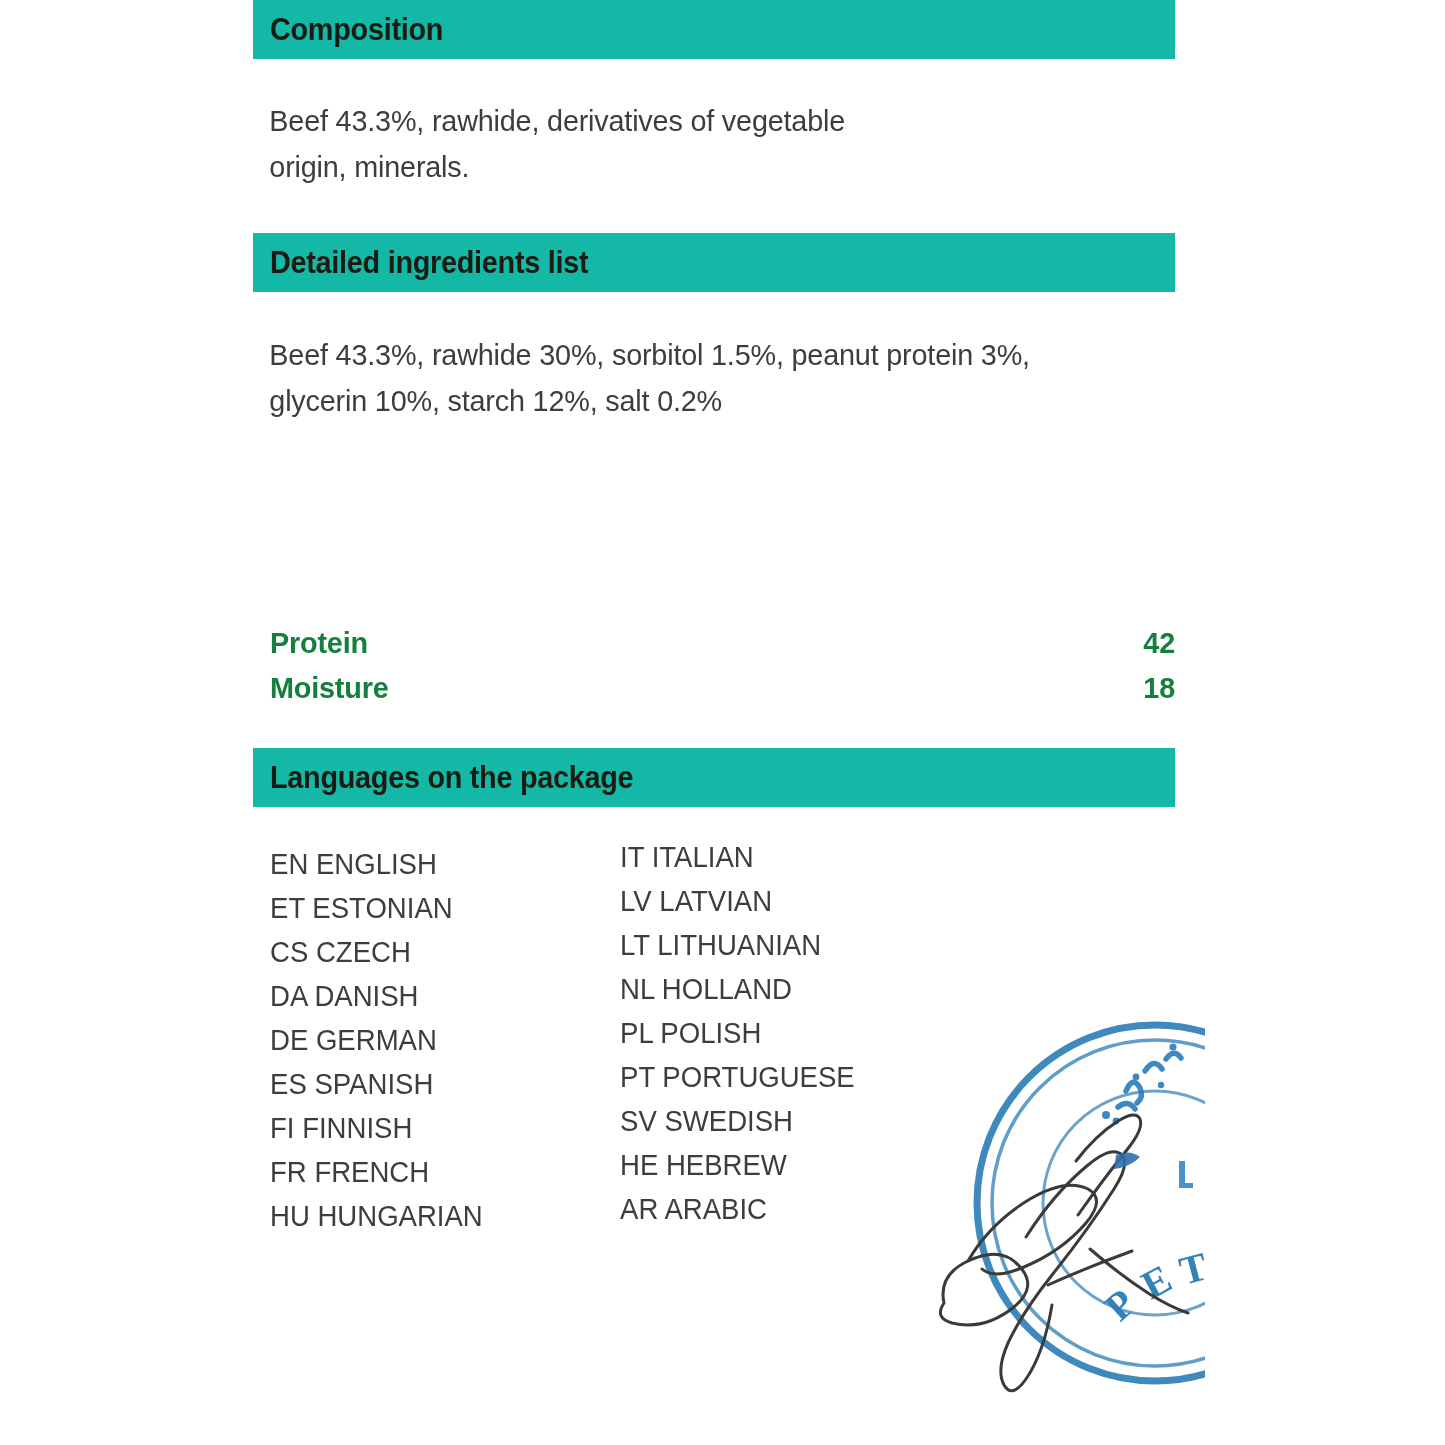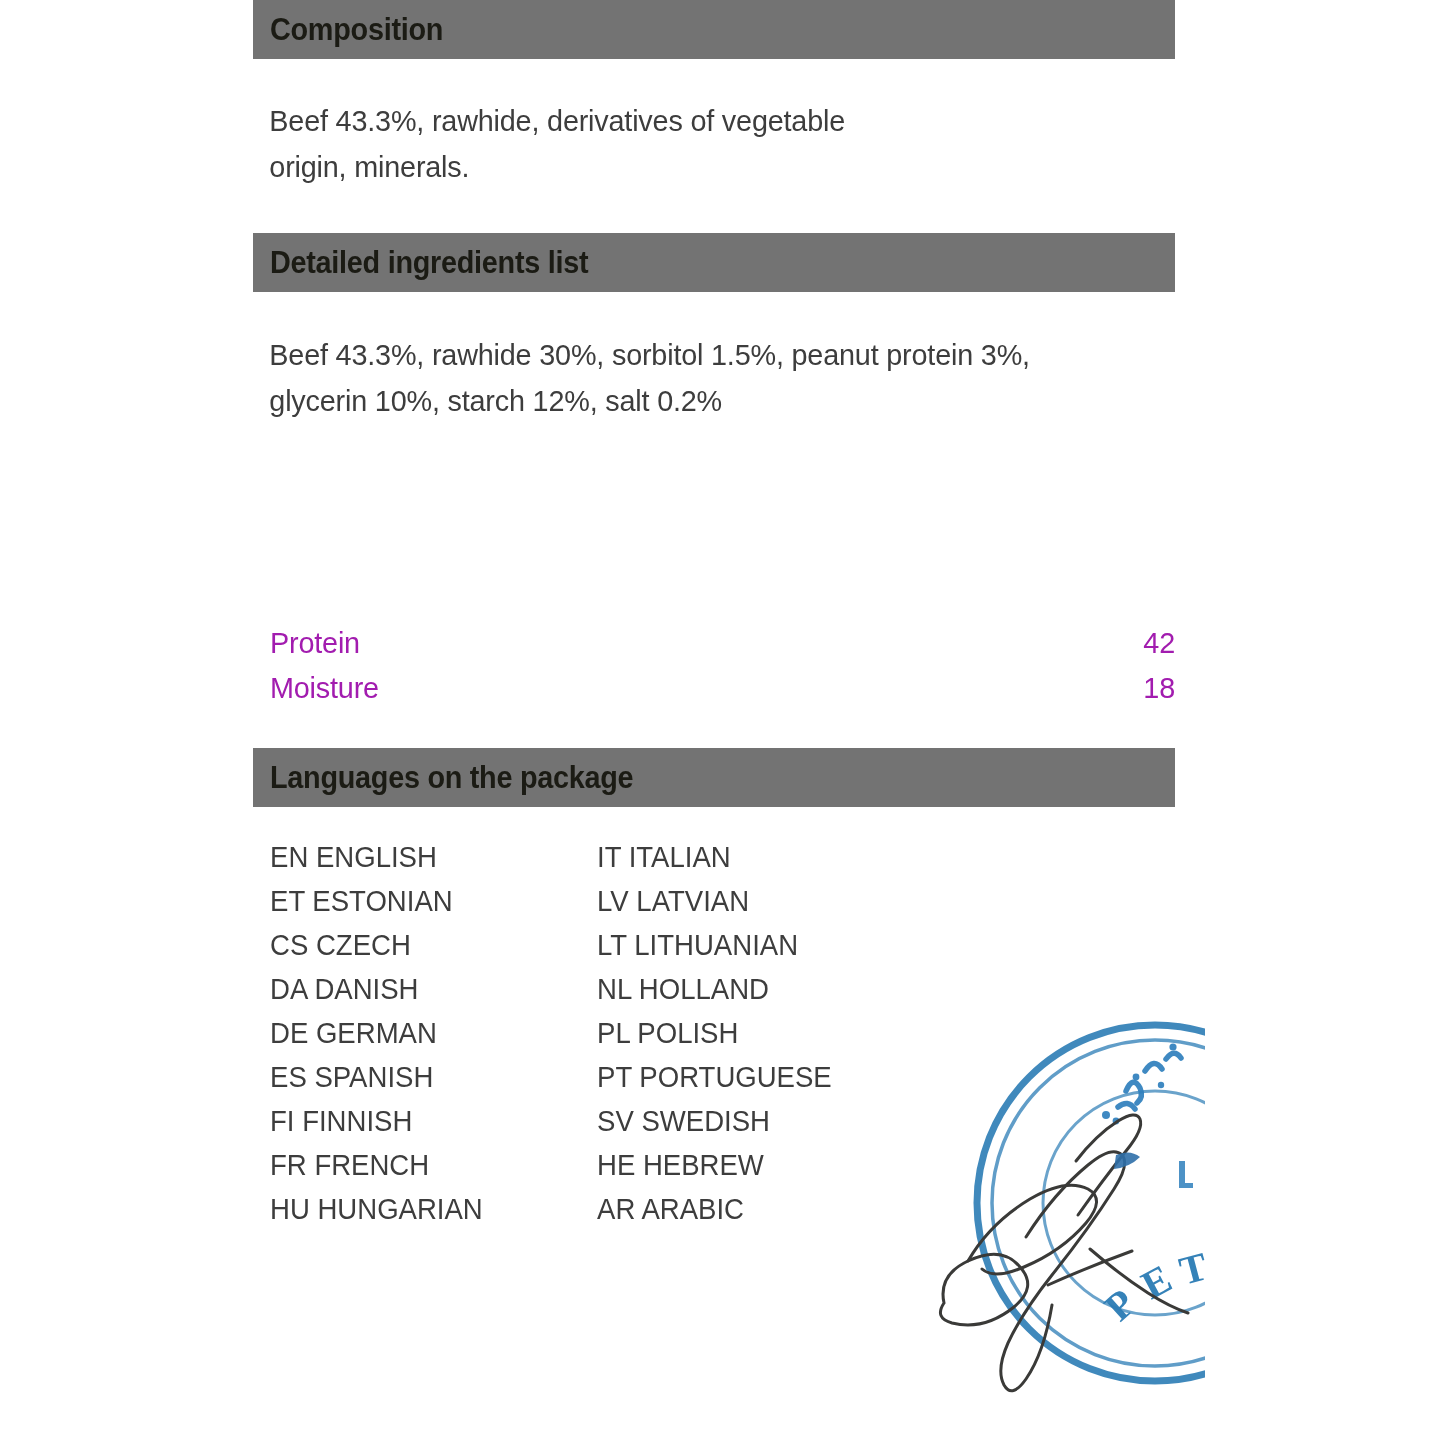--- a/index.html
+++ b/index.html
@@ -29,21 +29,21 @@
   
   .content {
     position: absolute;
     left: 253px;
     top: 0;
     width: 922px;
   }
 
   
   .section-bar {
-    background: #737373;
+    background: #14b8a6;
     height: 59px;
     display: flex;
     align-items: center;
     padding: 0 0 0 17px;
     box-sizing: border-box;
   }
   .section-bar .section-title {
     font-family: "Liberation Sans", sans-serif;
     font-weight: bold;
     font-size: 31px;
@@ -78,43 +78,44 @@
   
   .analysis-list {
     padding: 0 0 0 17px;
   }
   .analysis-row {
     display: flex;
     justify-content: space-between;
     align-items: baseline;
     font-size: 30px;
     line-height: 45px;
-    color: #a21caf;
+    color: #15803d;
     letter-spacing: -0.2px;
+    font-weight: bold;
   }
   .analysis-row .a-label {
     transform: scaleX(0.96);
     transform-origin: left center;
   }
   .analysis-row .a-value {
     transform: scaleX(0.96);
     transform-origin: right center;
   }
 
   
   .languages {
     padding: 0 0 0 17px;
     display: flex;
   }
   .lang-col {
     display: flex;
     flex-direction: column;
   }
-  .lang-col.col1 { width: 327px; }
-  .lang-col.col2 { width: 400px; }
+  .lang-col.col1 { width: 327px; margin-top: 7px; }
+  .lang-col.col2 { width: 400px; margin-left: 23px; }
   .lang-item {
     font-size: 29px;
     line-height: 44px;
     color: #3d3d3d;
     letter-spacing: 0px;
     white-space: nowrap;
     transform: scaleX(0.95);
     transform-origin: left center;
   }
 

